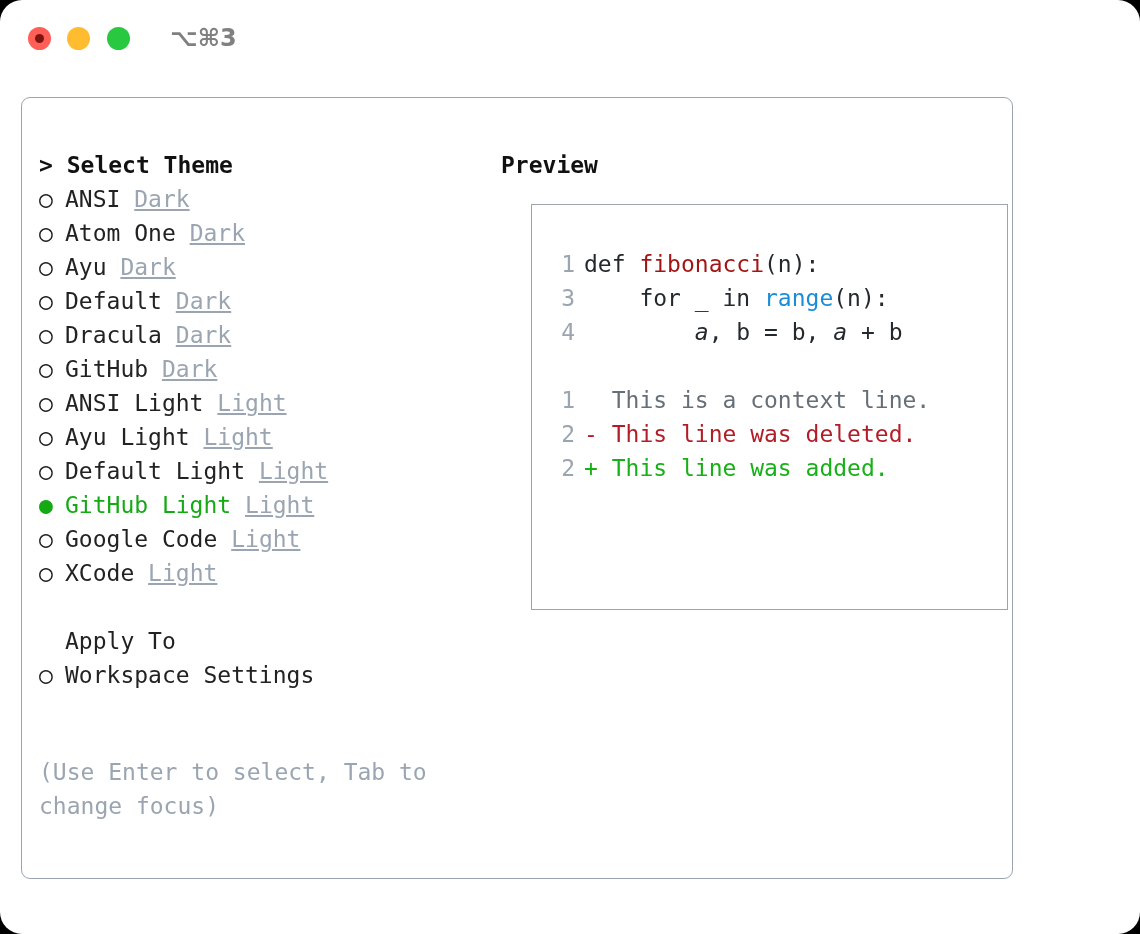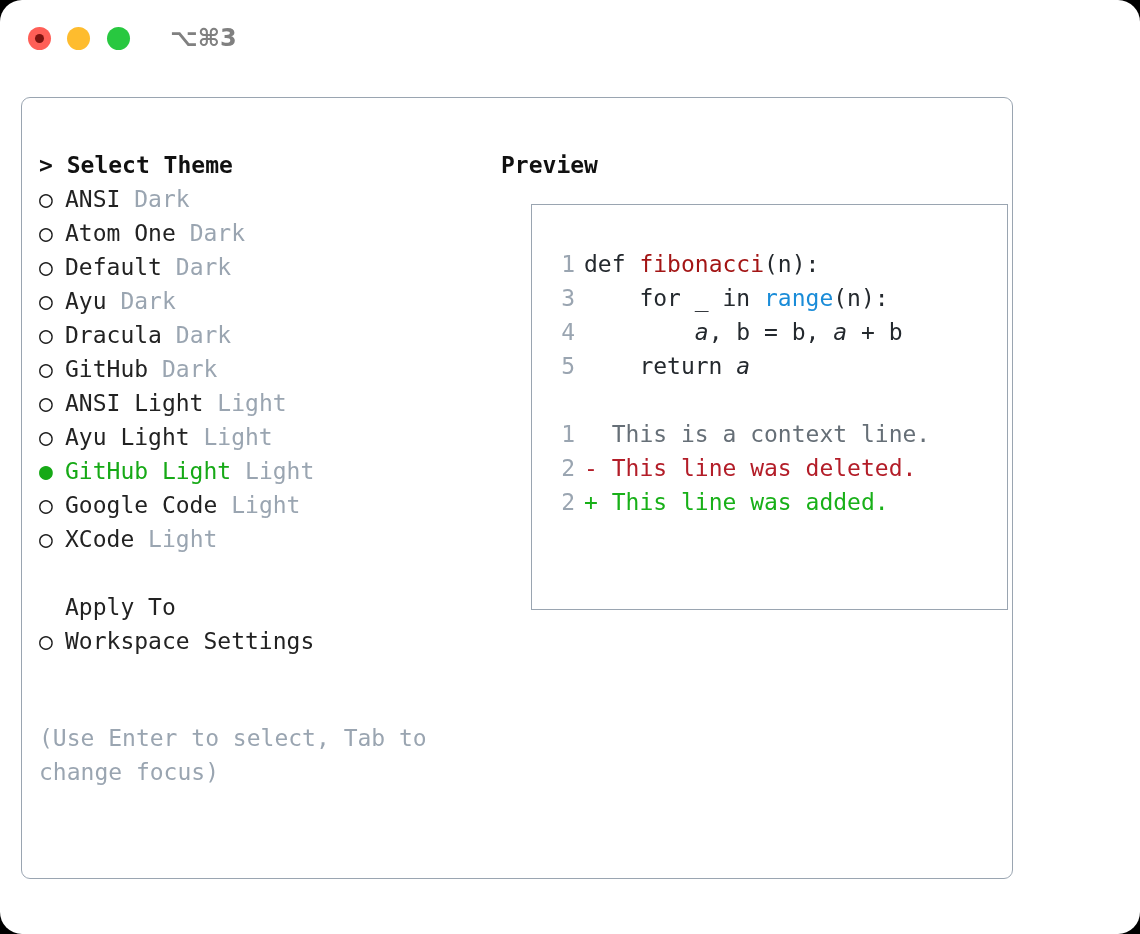--- a/index.html
+++ b/index.html
@@ -107,21 +107,21 @@
     color: #222222;
   }
   .marker {
     display: inline-block;
     width: 26px;
     color: #222222;
   }
   .marker.sel { color: #16a916; }
   .opt-name { color: #222222; }
   .opt-row.selected .opt-name { color: #16a916; }
-  .opt-variant { color: #9aa5b1; }
+  .opt-variant { color: #9aa5b1; text-decoration: underline; }
 
   .spacer { height: 34px; }
 
   .hint {
     font-size: 23px;
     line-height: 34px;
     color: #9aa5b1;
     white-space: pre-wrap;
     width: 410px;
     margin-top: 29px;
@@ -182,26 +182,27 @@
 
   <div id="panel">
 
     <div id="left-col">
 
       <div class="col-title">&gt; Select Theme</div>
 
       <div id="theme-list">
           <div class="opt-row"><span class="marker">○</span><span class="opt-name">ANSI</span><span> </span><span class="opt-variant">Dark</span></div>
           <div class="opt-row"><span class="marker">○</span><span class="opt-name">Atom One</span><span> </span><span class="opt-variant">Dark</span></div>
+          <div class="opt-row"><span class="marker">○</span><span class="opt-name">Ayu</span><span> </span><span class="opt-variant">Dark</span></div>
           <div class="opt-row"><span class="marker">○</span><span class="opt-name">Default</span><span> </span><span class="opt-variant">Dark</span></div>
-          <div class="opt-row"><span class="marker">○</span><span class="opt-name">Ayu</span><span> </span><span class="opt-variant">Dark</span></div>
           <div class="opt-row"><span class="marker">○</span><span class="opt-name">Dracula</span><span> </span><span class="opt-variant">Dark</span></div>
           <div class="opt-row"><span class="marker">○</span><span class="opt-name">GitHub</span><span> </span><span class="opt-variant">Dark</span></div>
           <div class="opt-row"><span class="marker">○</span><span class="opt-name">ANSI Light</span><span> </span><span class="opt-variant">Light</span></div>
           <div class="opt-row"><span class="marker">○</span><span class="opt-name">Ayu Light</span><span> </span><span class="opt-variant">Light</span></div>
+          <div class="opt-row"><span class="marker">○</span><span class="opt-name">Default Light</span><span> </span><span class="opt-variant">Light</span></div>
           <div class="opt-row selected"><span class="marker sel">●</span><span class="opt-name">GitHub Light</span><span> </span><span class="opt-variant">Light</span></div>
           <div class="opt-row"><span class="marker">○</span><span class="opt-name">Google Code</span><span> </span><span class="opt-variant">Light</span></div>
           <div class="opt-row"><span class="marker">○</span><span class="opt-name">XCode</span><span> </span><span class="opt-variant">Light</span></div>
         </div>
 
       <div class="spacer"></div>
 
       <div class="opt-row"><span class="marker"> </span><span>Apply To</span></div>
 
       <div id="apply-list">
@@ -215,21 +216,20 @@
 
     <div id="right-col">
 
       <div class="col-title">Preview</div>
 
       <div id="preview-box">
         <div id="code-area">
             <div class="code-line"><span class="lineno">1</span><span class="tok-kw">def </span><span class="tok-fn">fibonacci</span><span class="tok-plain">(n):</span></div>
             <div class="code-line"><span class="lineno">3</span><span class="tok-plain">    for _ in </span><span class="tok-builtin">range</span><span class="tok-plain">(n):</span></div>
             <div class="code-line"><span class="lineno">4</span><span class="tok-plain">        </span><span class="tok-var">a</span><span class="tok-plain">, b = b, </span><span class="tok-var">a</span><span class="tok-plain"> + b</span></div>
-            <div class="code-line"><span class="lineno">5</span><span class="tok-plain">    return </span><span class="tok-var">a</span></div>
             <div class="diff-gap"></div>
             <div class="code-line"><span class="lineno">1</span><span class="diff-ctx">  </span><span class="diff-ctx">This is a context line.</span></div>
             <div class="code-line"><span class="lineno">2</span><span class="diff-del">- </span><span class="diff-del">This line was deleted.</span></div>
             <div class="code-line"><span class="lineno">2</span><span class="diff-add">+ </span><span class="diff-add">This line was added.</span></div>
           </div>
       </div>
     </div>
 
   </div>
 </div>

